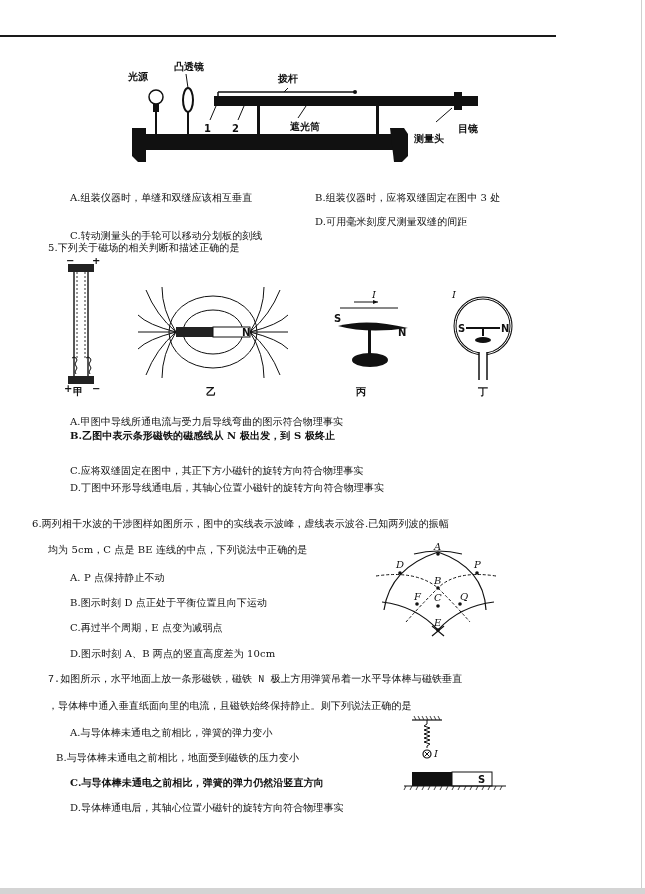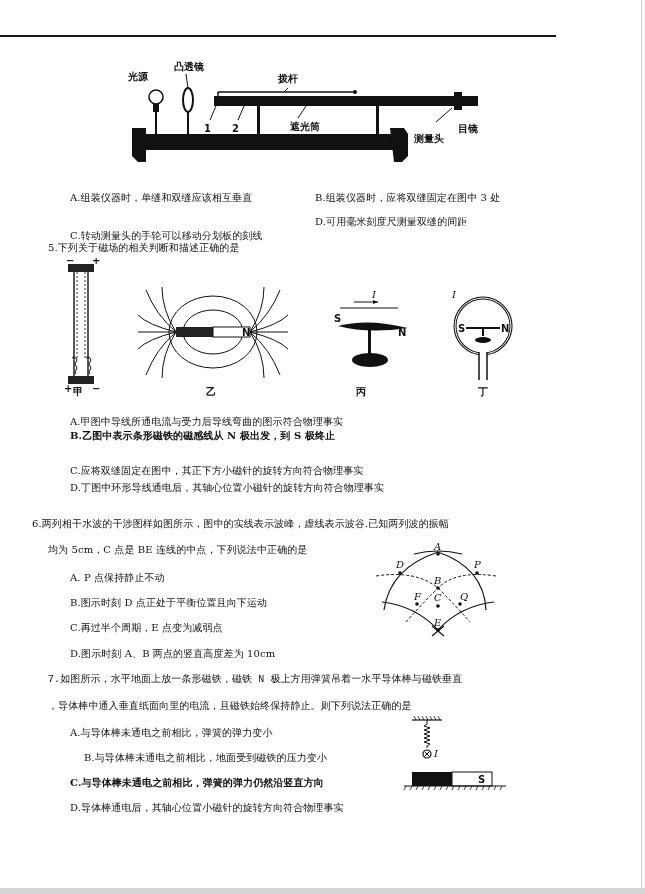--- a/index.html
+++ b/index.html
@@ -234,15 +234,15 @@
       <line x1="78" y1="72" x2="76" y2="76"></line>
         <line x1="84" y1="72" x2="82" y2="76"></line>
         <line x1="90" y1="72" x2="88" y2="76"></line>
       <line x1="96" y1="72" x2="94" y2="76"></line>
         <line x1="102" y1="72" x2="100" y2="76"></line>
     </g>
   </svg>
 </div>
 
 <div class="text" style="left:70px; top:725px;">A.与导体棒未通电之前相比，弹簧的弹力变小</div>
-<div class="text" style="left:84px; top:750px;">B.与导体棒未通电之前相比，地面受到磁铁的压力变小</div>
+<div class="text" style="left:56px; top:750px;">B.与导体棒未通电之前相比，地面受到磁铁的压力变小</div>
 <div class="text" style="left:70px; top:775px;font-weight:bold;">C.与导体棒未通电之前相比，弹簧的弹力仍然沿竖直方向</div>
 <div class="text" style="left:70px; top:800px;">D.导体棒通电后，其轴心位置小磁针的旋转方向符合物理事实</div>
 
 </body></html>

